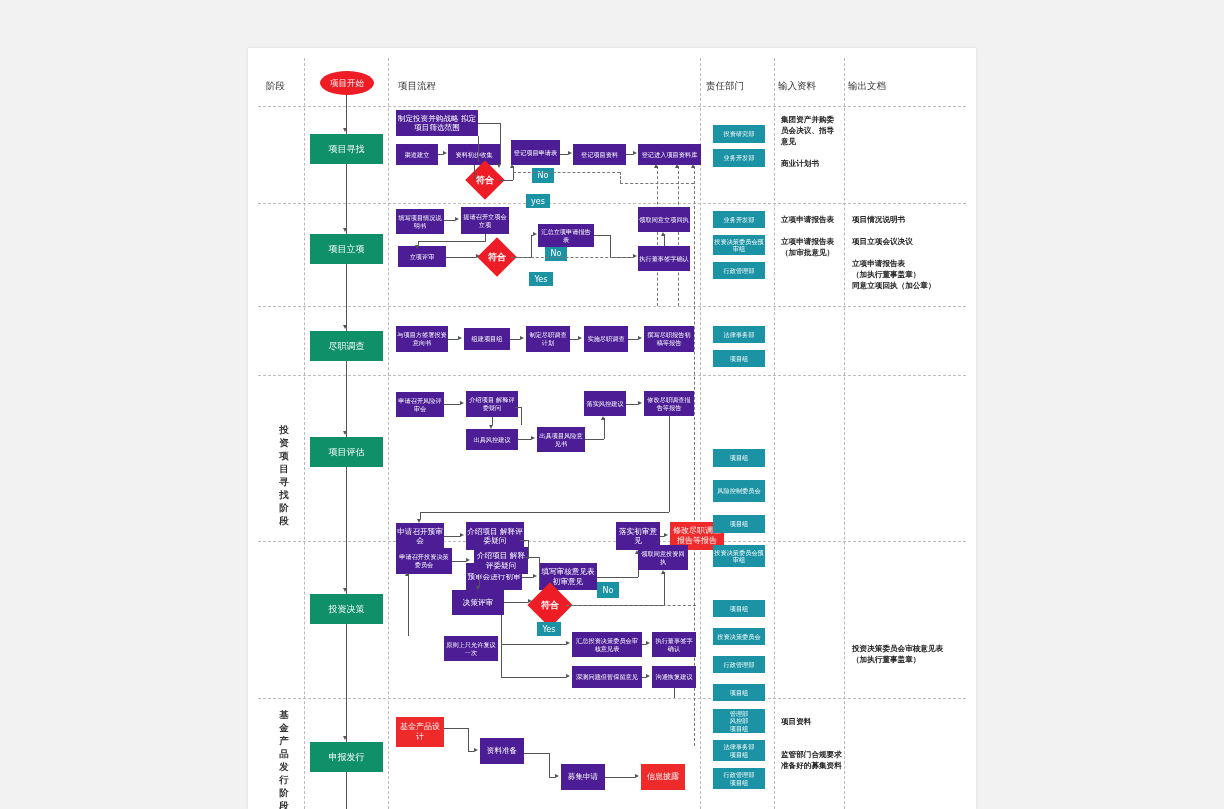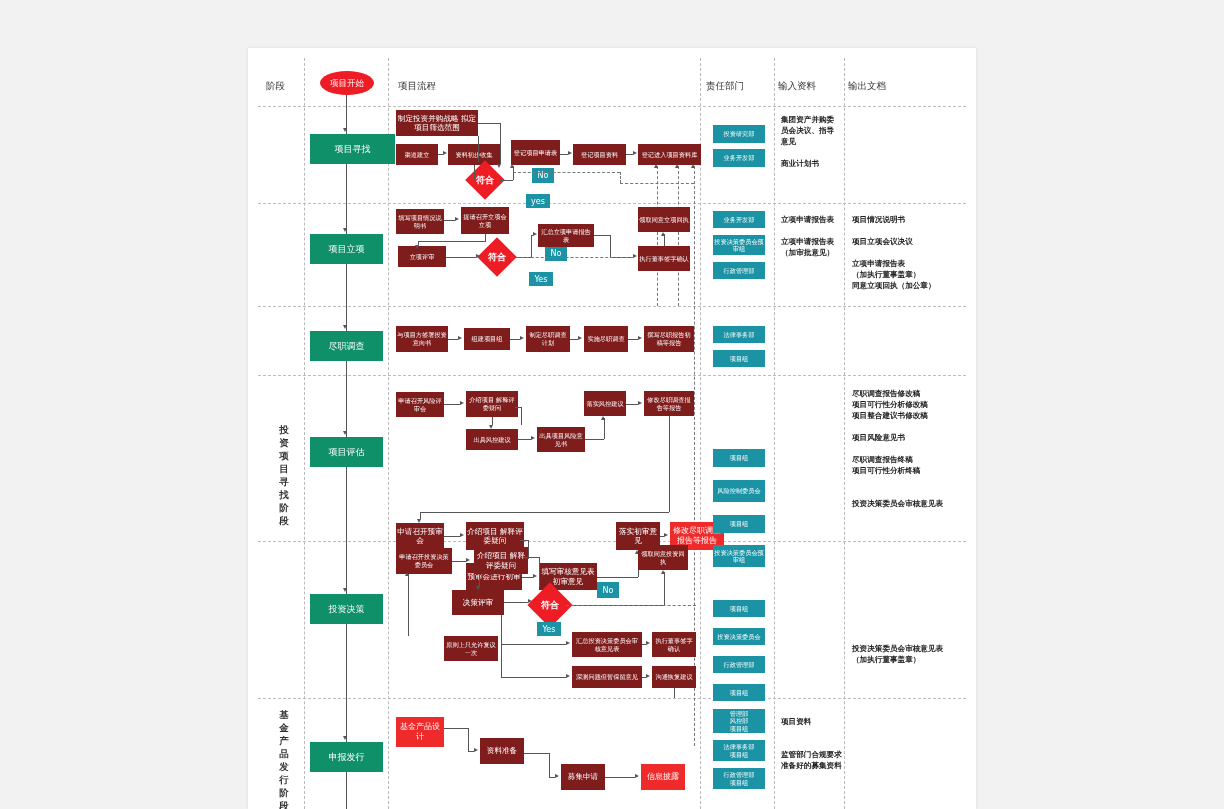--- a/index.html
+++ b/index.html
@@ -81,21 +81,21 @@
     color: #fff;
     font-size: 9px;
     display: flex; align-items: center; justify-content: center;
     text-align: center;
     line-height: 11px;
     padding: 1px;
   }
   
   .tbox {
     position: absolute;
-    background: #7f1d1d;
+    background: #4c1d95;
     color: #fff;
     font-size: 6.2px;
     display: flex; align-items: center; justify-content: center;
     text-align: center;
     line-height: 8px;
     padding: 1px;
   }
   .tbox.big { font-size: 7.6px; line-height: 9.5px; }
   
   .rbox {
@@ -225,21 +225,21 @@
 段</div>
     <div class="stage-vlabel" style="left: 28px; top: 660px; white-space: pre-line;">基
 金
 产
 品
 发
 行
 阶
 段</div>
 
-    <div class="gbox" style="left:62px; top:86px; width:85px; height:30px;">项目寻找</div>
+    <div class="gbox" style="left:62px; top:86px; width:73px; height:30px;">项目寻找</div>
     <div class="gbox" style="left:62px; top:186px; width:73px; height:30px;">项目立项</div>
     <div class="gbox" style="left:62px; top:283px; width:73px; height:30px;">尽职调查</div>
     <div class="gbox" style="left:62px; top:389px; width:73px; height:30px;">项目评估</div>
     <div class="gbox" style="left:62px; top:546px; width:73px; height:30px;">投资决策</div>
     <div class="gbox" style="left:62px; top:694px; width:73px; height:30px;">申报发行</div>
 
     <div class="tbox big" style="left:148px; top:62px; width:82px; height:26px;">制定投资并购战略
 拟定项目筛选范围</div>
     <div class="tbox" style="left:148px; top:96px; width:42px; height:21px;">渠道建立</div>
     <div class="tbox" style="left:200px; top:96px; width:52px; height:21px;">资料初步收集</div>
@@ -396,31 +396,20 @@
     <div class="ln h" style="left:349px; top:529px; width:41px;"></div>
     <div class="ln v" style="left:390px; top:504px; height:25px;"></div>
     <div class="arrow u" style="left:387.2px; top:502px;"></div>
     <div class="ln h" style="left:412px; top:488px; width:4px;"></div>
     <div class="arrow r" style="left:416px; top:485.2px;"></div>
 
     <div class="dept" style="left:465px; top:401px; width:52px; height:18px;">项目组</div>
     <div class="dept" style="left:465px; top:432px; width:52px; height:22px;">风险控制委员会</div>
     <div class="dept" style="left:465px; top:467px; width:52px; height:18px;">项目组</div>
     <div class="dept" style="left:465px; top:497px; width:52px; height:22px;">投资决策委员会预审组</div>
-    <div class="cell bold" style="left:604px; top:340px; width:120px;">尽职调查报告修改稿
-项目可行性分析修改稿
-项目整合建议书修改稿
-
- 项目风险意见书
-
-尽职调查报告终稿
-项目可行性分析终稿
-
-
-投资决策委员会审核意见表</div>
 
     <div class="tbox" style="left:148px; top:500px; width:56px; height:26px;">申请召开投资决策委员会</div>
     <div class="tbox big" style="left:226px; top:499px; width:54px; height:27px;">介绍项目
 解释评委疑问</div>
     <div class="tbox big" style="left:204px; top:542px; width:52px; height:25px;">决策评审</div>
     <div class="diamond" style="left:286px; top:541px; width:32px; height:32px;"></div>
     <div class="diamond-label" style="left:272px; top:541px; width:60px; height:32px;">符合</div>
     <div class="ynbox" style="left:349px; top:534px; width:22px; height:16px;">No</div>
     <div class="ynbox" style="left:289px; top:574px; width:24px; height:14px;">Yes</div>
     <div class="tbox" style="left:390px; top:497px; width:50px; height:25px;">领取同意投资回执</div>

